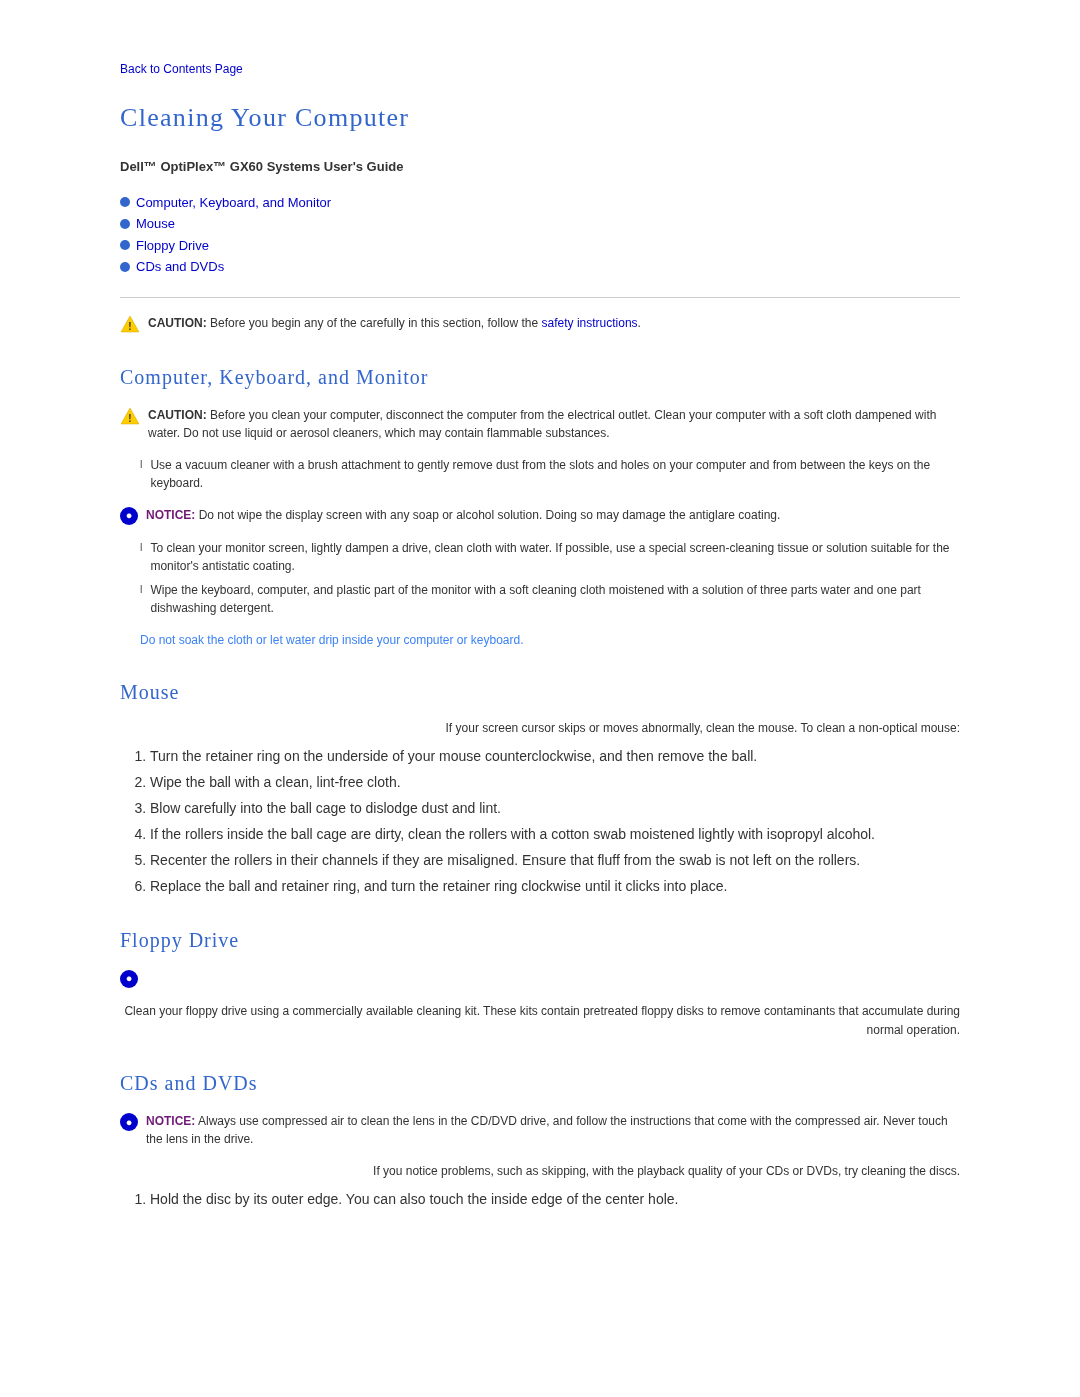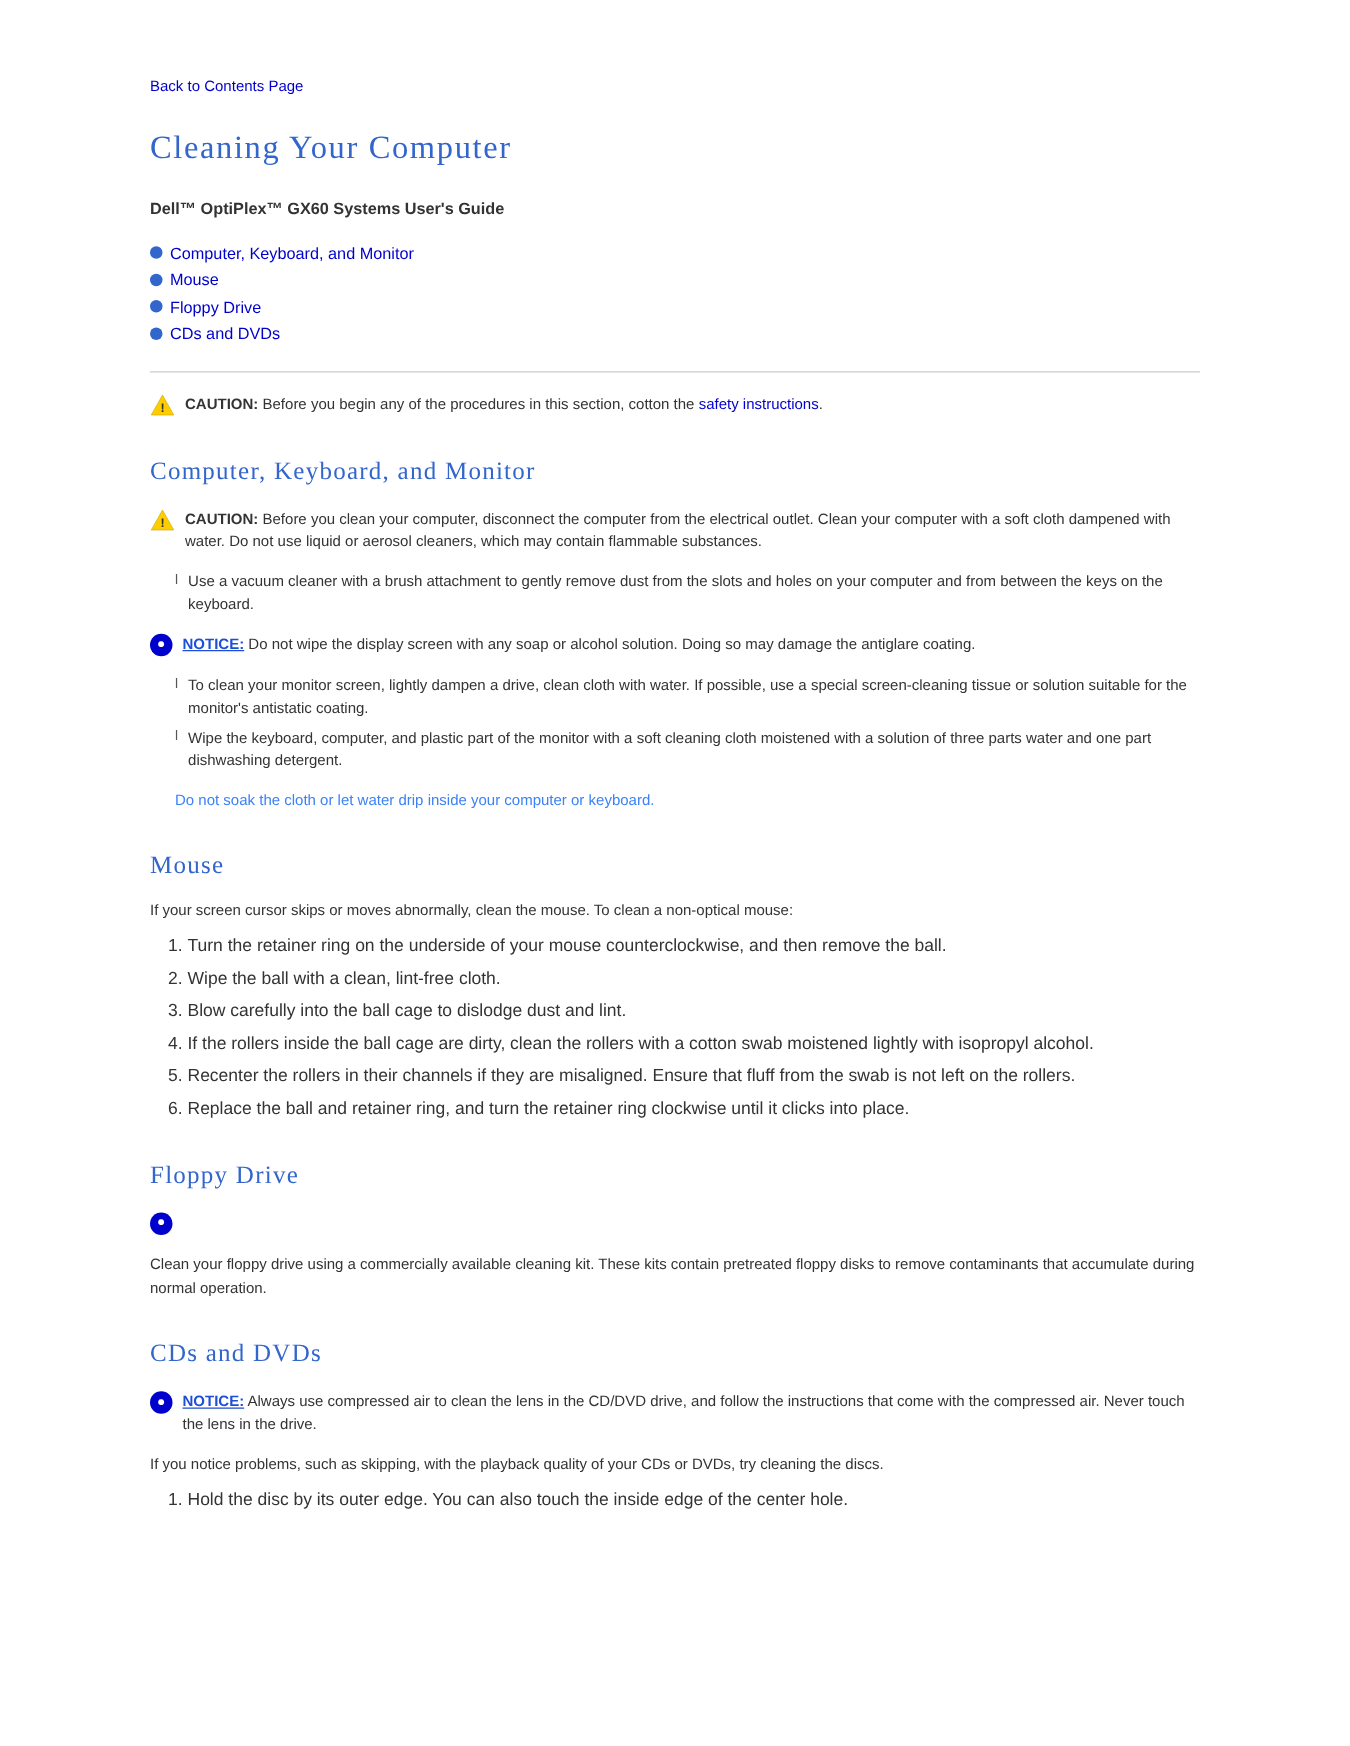--- a/index.html
+++ b/index.html
@@ -70,22 +70,21 @@
       font-weight: bold;
     }
     .notice-box {
       display: flex;
       align-items: flex-start;
       margin: 14px 0;
       font-size: 12px;
     }
     .notice-label {
       font-weight: bold;
-      color: #1d4ed8;
-      text-decoration: underline;
+      color: #701a75;
     }
     .caution-label {
       font-weight: bold;
       color: #333;
     }
     h2.section-title {
       font-family: Georgia, 'Times New Roman', serif;
       font-size: 20px;
       font-weight: normal;
       color: #3366cc;
@@ -113,20 +112,21 @@
     }
     .note-box {
       margin: 14px 0 14px 20px;
       font-size: 12px;
       color: #3b82f6;
     }
     .section-text {
       font-size: 12px;
       margin: 8px 0;
       line-height: 1.6;
+      text-align: right;
     }
     svg.warn-icon {
       width: 20px;
       height: 20px;
       flex-shrink: 0;
       margin-right: 8px;
     }
   </style>
 </head>
 <body>
@@ -157,21 +157,21 @@
 
 <hr class="divider">
 
 <div class="caution-box">
   <svg class="warn-icon" viewBox="0 0 40 36" xmlns="http://www.w3.org/2000/svg">
     <polygon points="20,2 38,34 2,34" fill="#ffcc00" stroke="#cca800" stroke-width="1"></polygon>
     <text x="20" y="29" text-anchor="middle" font-size="20" font-weight="bold" fill="#333">!</text>
   </svg>
   <div>
     <span class="caution-label">CAUTION:</span>
-    <span>Before you begin any of the procedures in this section, cotton the </span>
+    <span>Before you begin any of the carefully in this section, follow the </span>
     <a href="#">safety instructions</a><span>.</span>
   </div>
 </div>
 
 <h2 class="section-title" id="ckm">Computer, Keyboard, and Monitor</h2>
 
 <div class="caution-box">
   <svg class="warn-icon" viewBox="0 0 40 36" xmlns="http://www.w3.org/2000/svg">
     <polygon points="20,2 38,34 2,34" fill="#ffcc00" stroke="#cca800" stroke-width="1"></polygon>
     <text x="20" y="29" text-anchor="middle" font-size="20" font-weight="bold" fill="#333">!</text>

